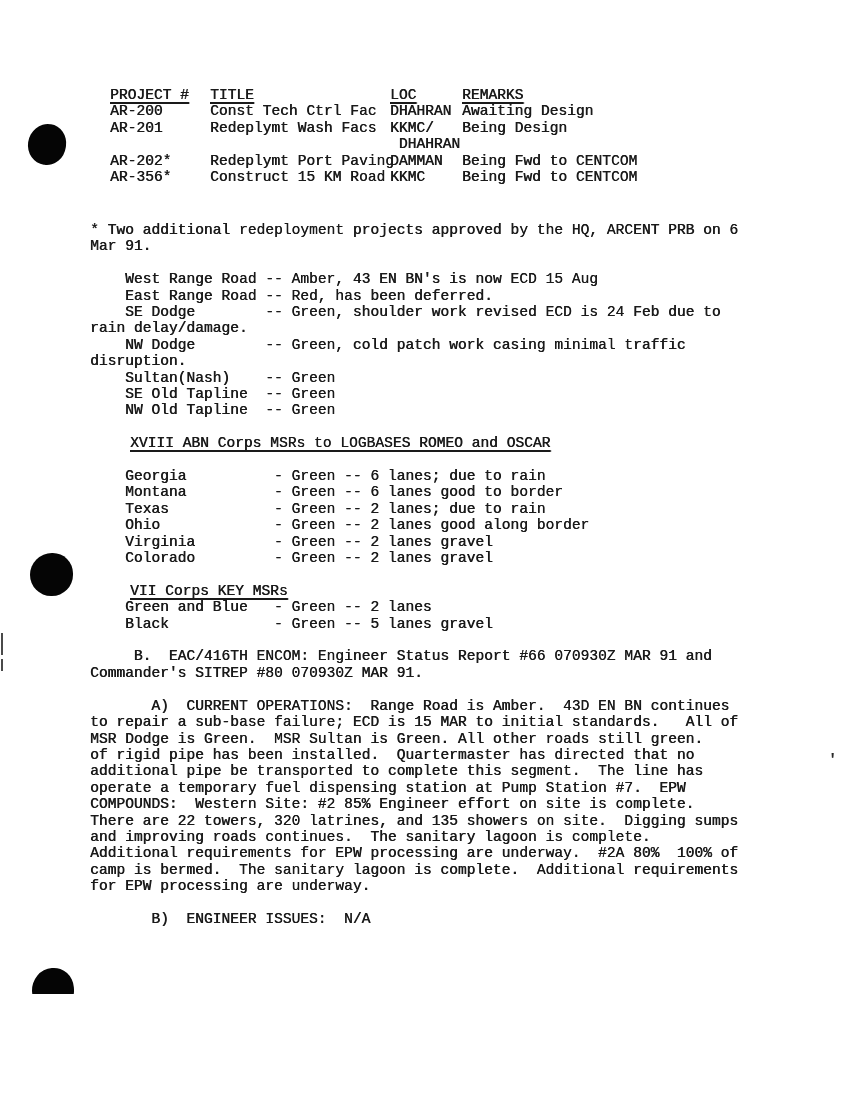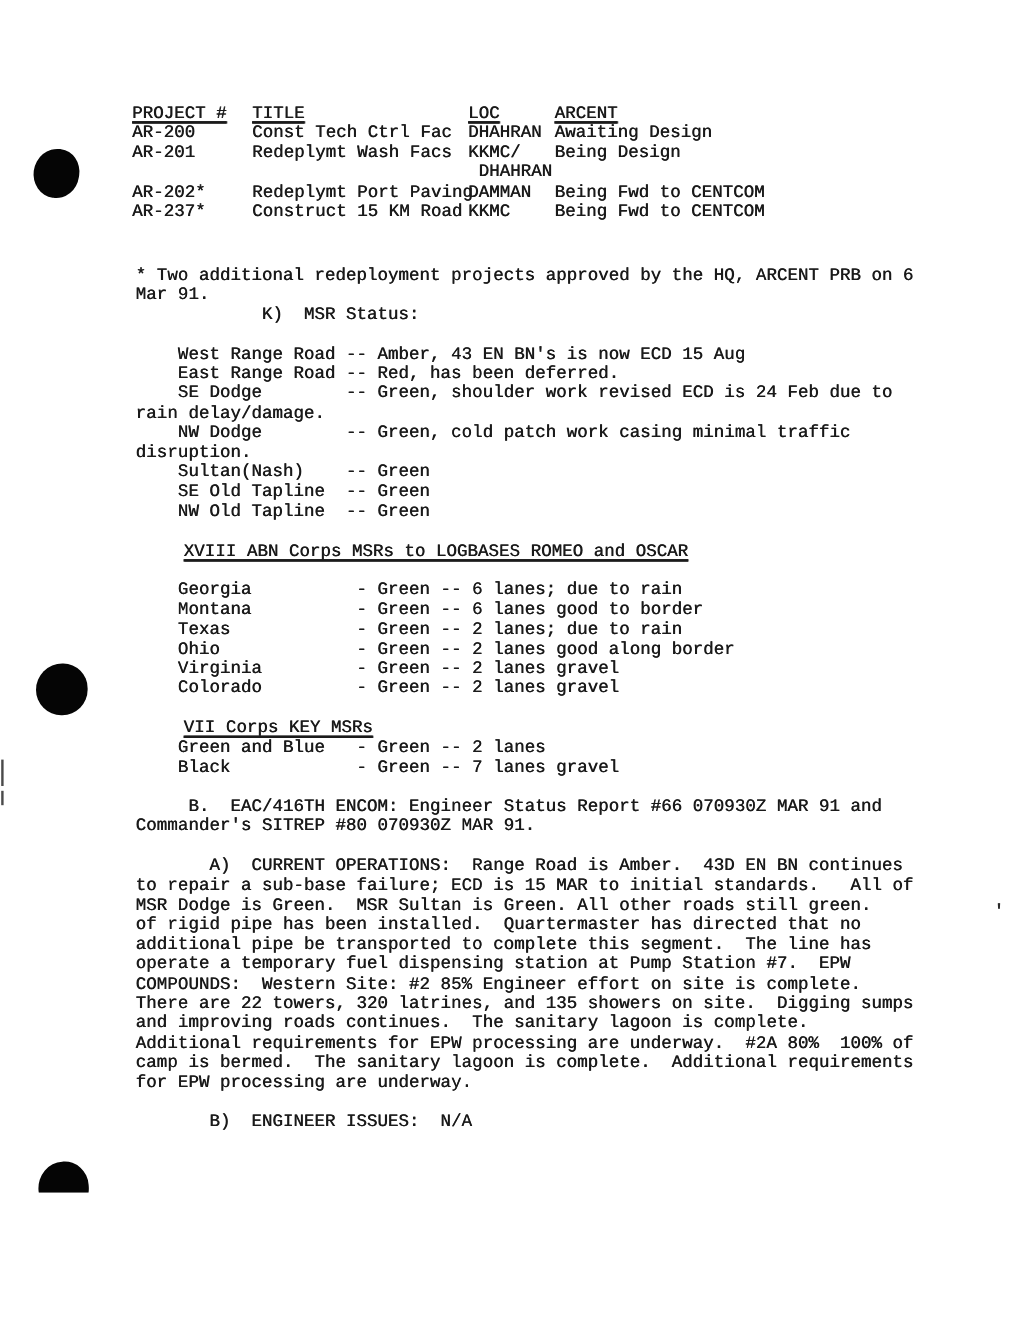--- a/index.html
+++ b/index.html
@@ -25,21 +25,21 @@
   .punch.p3{left:32px;top:968px;width:42px;height:44px;transform:rotate(-4deg);}
   .edge-mark{position:absolute;background:#4a4a4a;width:2px;}
   .edge-mark.m1{left:1px;top:633px;height:22px;}
   .edge-mark.m2{left:1px;top:659px;height:12px;}
   .ptable{position:absolute;left:110px;top:87px;width:700px;}
   .trow{display:grid;grid-template-columns:100px 180px 72px auto;}
   .trow span{white-space:pre;justify-self:start;}
   .th{text-decoration:underline;text-underline-offset:3px;text-decoration-thickness:1.5px;}
   .trows{}
   .docbody{position:absolute;left:90px;top:222px;width:690px;}
-  .line{min-height:16.4px;white-space:pre;margin-left:23px;}
+  .line{min-height:16.4px;white-space:pre;}
   .heading-line{padding-left:40px;}
   .underline{text-decoration:underline;text-underline-offset:3px;text-decoration-thickness:1.5px;}
   .footer{position:absolute;left:374px;top:1019px;white-space:pre;}
   .stray{position:absolute;left:828px;top:752px;color:#2a2a2a;}
 </style>
 </head>
 <body>
 
 <div class="page">
 
@@ -47,21 +47,21 @@
   <div class="punch p2"></div>
   <div class="punch p3"></div>
   <div class="edge-mark m1"></div>
   <div class="edge-mark m2"></div>
 
   <div class="ptable">
     <div class="trow">
       <span class="th">PROJECT #</span>
       <span class="th">TITLE</span>
       <span class="th">LOC</span>
-      <span class="th">ARCENT</span>
+      <span class="th">REMARKS</span>
     </div>
     <div class="trows">
       <div class="trow">
         <span class="td">AR-200</span>
         <span class="td">Const Tech Ctrl Fac</span>
         <span class="td">DHAHRAN</span>
         <span class="td">Awaiting Design</span>
       </div>
       <div class="trow">
         <span class="td">AR-201</span>
@@ -75,32 +75,31 @@
         <span class="td"> DHAHRAN</span>
         <span class="td"></span>
       </div>
       <div class="trow">
         <span class="td">AR-202*</span>
         <span class="td">Redeplymt Port Paving</span>
         <span class="td">DAMMAN</span>
         <span class="td">Being Fwd to CENTCOM</span>
       </div>
       <div class="trow">
-        <span class="td">AR-237*</span>
+        <span class="td">AR-356*</span>
         <span class="td">Construct 15 KM Road</span>
         <span class="td">KKMC</span>
         <span class="td">Being Fwd to CENTCOM</span>
       </div>
     </div>
   </div>
 
   <div class="docbody">
       <div class="line">* Two additional redeployment projects approved by the HQ, ARCENT PRB on 6</div>
       <div class="line">Mar 91.</div>
-      <div class="line">            K)  MSR Status:</div>
       <div class="line"></div>
       <div class="line">    West Range Road -- Amber, 43 EN BN's is now ECD 15 Aug</div>
       <div class="line">    East Range Road -- Red, has been deferred.</div>
       <div class="line">    SE Dodge        -- Green, shoulder work revised ECD is 24 Feb due to</div>
       <div class="line">rain delay/damage.</div>
       <div class="line">    NW Dodge        -- Green, cold patch work casing minimal traffic</div>
       <div class="line">disruption.</div>
       <div class="line">    Sultan(Nash)    -- Green</div>
       <div class="line">    SE Old Tapline  -- Green</div>
       <div class="line">    NW Old Tapline  -- Green</div>
@@ -109,21 +108,21 @@
       <div class="line"></div>
       <div class="line">    Georgia          - Green -- 6 lanes; due to rain</div>
       <div class="line">    Montana          - Green -- 6 lanes good to border</div>
       <div class="line">    Texas            - Green -- 2 lanes; due to rain</div>
       <div class="line">    Ohio             - Green -- 2 lanes good along border</div>
       <div class="line">    Virginia         - Green -- 2 lanes gravel</div>
       <div class="line">    Colorado         - Green -- 2 lanes gravel</div>
       <div class="line"></div>
       <div class="line heading-line"><span class="underline">VII Corps KEY MSRs</span></div>
       <div class="line">    Green and Blue   - Green -- 2 lanes</div>
-      <div class="line">    Black            - Green -- 7 lanes gravel</div>
+      <div class="line">    Black            - Green -- 5 lanes gravel</div>
       <div class="line"></div>
       <div class="line">     B.  EAC/416TH ENCOM: Engineer Status Report #66 070930Z MAR 91 and</div>
       <div class="line">Commander's SITREP #80 070930Z MAR 91.</div>
       <div class="line"></div>
       <div class="line">       A)  CURRENT OPERATIONS:  Range Road is Amber.  43D EN BN continues</div>
       <div class="line">to repair a sub-base failure; ECD is 15 MAR to initial standards.   All of</div>
       <div class="line">MSR Dodge is Green.  MSR Sultan is Green. All other roads still green.</div>
       <div class="line">of rigid pipe has been installed.  Quartermaster has directed that no</div>
       <div class="line">additional pipe be transported to complete this segment.  The line has</div>
       <div class="line">operate a temporary fuel dispensing station at Pump Station #7.  EPW</div>

